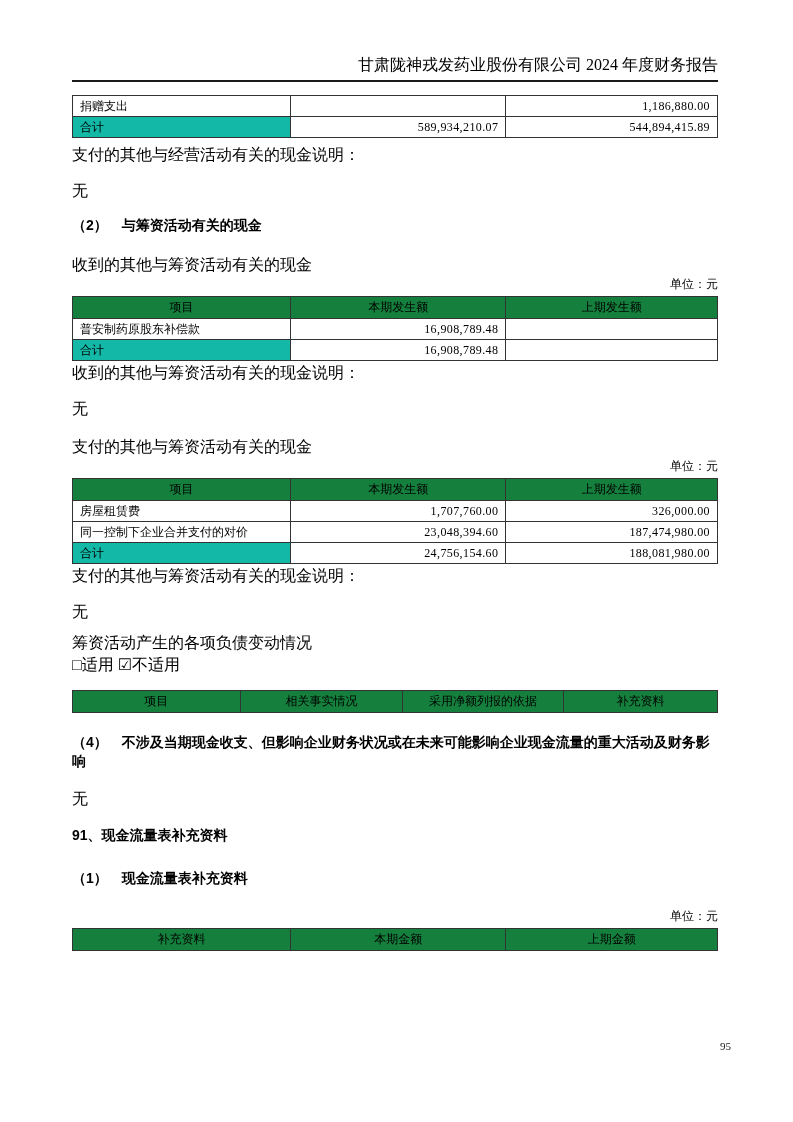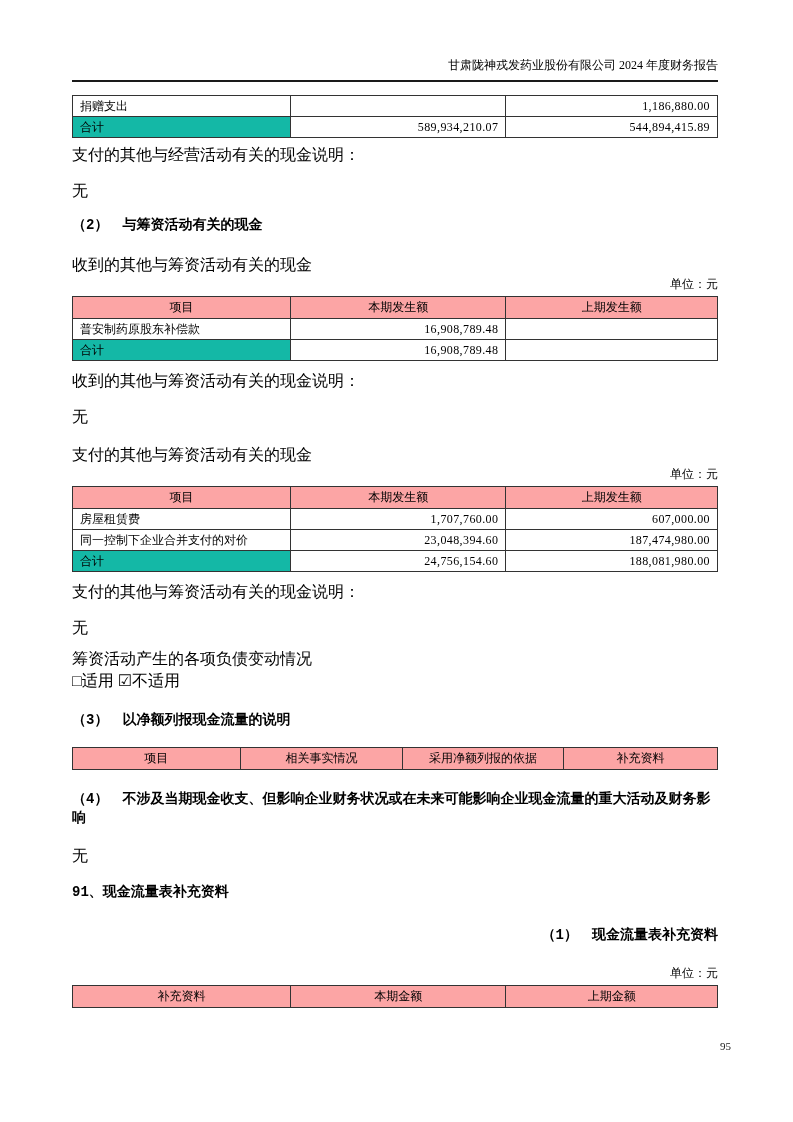--- a/index.html
+++ b/index.html
@@ -12,71 +12,71 @@
     font-size:12px;
     margin:0 auto;
     overflow:hidden;
   }
   .content{position:absolute;left:72px;top:0;width:646px;}
   .page-header{
     padding-top:57px;
     padding-bottom:7px;
     border-bottom:2px solid #1a1a1a;
     text-align:right;
-    font-size:12px;
+    font-size:16px;
     line-height:16px;
   }
   p{margin:0;line-height:16px;font-size:16px;}
   .note{margin-top:9px;}
   .none-line{margin-top:20px;}
   .caption{margin-top:22px;}
   .unit{margin-top:3px;text-align:right;line-height:16px;}
   h3{
     margin:0;
     font-size:14px;
     line-height:19px;
     font-weight:bold;
-    font-family:Liberation Mono, monospace;
+    font-family:Liberation Sans, sans-serif;
   }
   .h2-sec{margin-top:17px;}
   .h3-sec{margin-top:22px;}
   .h4-sec{margin-top:20px;}
   .h55-sec{margin-top:19px;}
-  .h1sub-sec{margin-top:24px;text-align:right;}
+  .h1sub-sec{margin-top:24px;}
   table{
     width:100%;
     border-collapse:collapse;
     table-layout:fixed;
   }
   .t-first{margin-top:13px;}
   .t-std{margin-top:4px;}
   .t-net{margin-top:17px;}
   td,th{
     border:1px solid #333;
     font-size:12px;
     font-weight:normal;
     padding:2px 7px;
     height:16px;
     line-height:15px;
     overflow:hidden;
     white-space:nowrap;
   }
   th{
-    background:#fca5a5;
+    background:#15803d;
     text-align:center;
     height:17px;
   }
   td.item{text-align:left;}
   td.num{text-align:right;letter-spacing:0.4px;}
   td.gray{background:#14b8a6;}
   col.c1{width:33.8%;} col.c2{width:33.4%;} col.c3{width:32.8%;}
   col.q1{width:26%;} col.q2{width:25.2%;} col.q3{width:24.9%;} col.q4{width:23.9%;}
   .applicability{margin-top:6px;}
   .liability{margin-top:15px;}
-  .gap-sm{margin-top:12px;}
+  .gap-sm{margin-top:4px;}
   .unit-supp{margin-top:20px;}
   .page-number{
     position:absolute;
     top:1040px;
     right:62px;
     font-size:11px;
     color:#222;
   }
 </style>
 </head>
@@ -156,42 +156,41 @@
         </colgroup>
       <tbody>
         <tr>
           <th>项目</th>
           <th>本期发生额</th>
           <th>上期发生额</th>
         </tr>
         <tr>
           <td class="item">房屋租赁费</td>
           <td class="num">1,707,760.00</td>
-          <td class="num">607,000.00</td>
+          <td class="num">326,000.00</td>
         </tr>
         <tr>
           <td class="item">同一控制下企业合并支付的对价</td>
           <td class="num">23,048,394.60</td>
           <td class="num">187,474,980.00</td>
         </tr>
         <tr>
           <td class="item gray">合计</td>
           <td class="num">24,756,154.60</td>
           <td class="num">188,081,980.00</td>
         </tr>
       </tbody>
     </table>
 
     <p class="gap-sm">支付的其他与筹资活动有关的现金说明：</p>
     <p class="none-line">无</p>
 
     <p class="liability">筹资活动产生的各项负债变动情况</p>
     <p class="applicability">□适用 ☑不适用</p>
 
-    <h3 class="h3-sec">（3）　以净额列报现金流量的说明</h3>
 
     <table class="t-net">
       <colgroup>
           <col class="q1">
           <col class="q2">
           <col class="q3">
           <col class="q4">
         </colgroup>
       <tbody>
         <tr>

